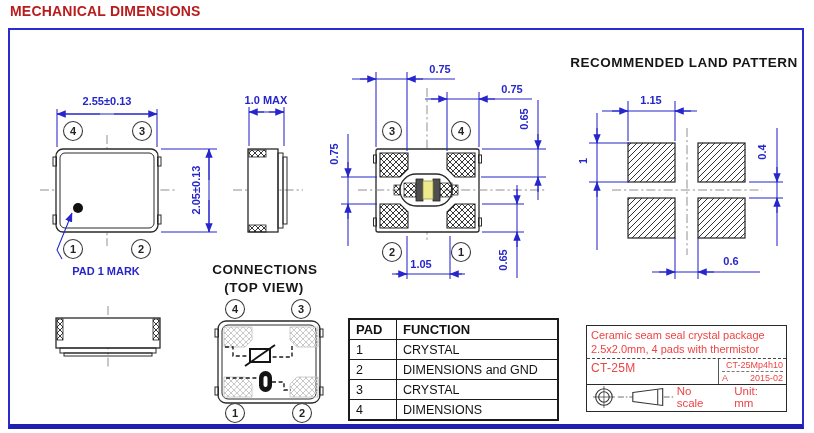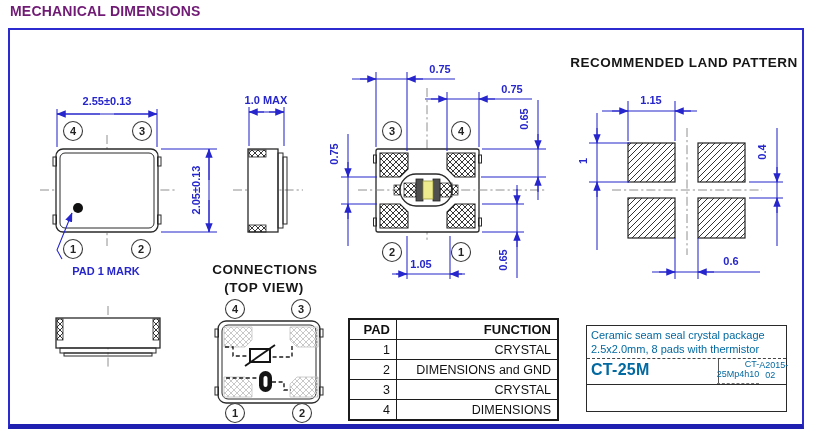--- a/index.html
+++ b/index.html
@@ -1,52 +1,52 @@
 <!DOCTYPE html>
 <html><head>
 <meta charset="utf-8">
 <style>
   html,body{margin:0;padding:0;background:#fff;}
   #canvas{position:relative;width:814px;height:433px;background:#fff;
           font-family:"Liberation Sans",sans-serif;overflow:hidden;}
   
   #main-title{position:absolute;left:10px;top:3px;font-size:14px;font-weight:bold;
-              color:#701a75;letter-spacing:.2px;}
+              color:#b91c1c;letter-spacing:.2px;}
   #frame{position:absolute;left:8px;top:28px;width:796px;height:401px;box-sizing:border-box;
          border:2px solid #2b2bcf;border-bottom:5px solid #1f1fb0;}
   
   #draw{position:absolute;left:0;top:0;}
   .kf{stroke:#2a2a2a;stroke-width:1.3;fill:#fff}
   .k1{stroke:#2a2a2a;stroke-width:1;fill:none}
   .d{stroke:#2626cc;stroke-width:1.05;fill:none}
   .cl{stroke:#858585;stroke-width:.9;fill:none;stroke-dasharray:9 3 2.2 3}
   .dt{fill:#2626cc;font:600 11px "Liberation Sans",sans-serif}
   .mid{text-anchor:middle}
   .bt{fill:#161616;font:600 13.5px "Liberation Sans",sans-serif;letter-spacing:.5px;text-anchor:middle}
   .pn{fill:#fff;stroke:#3c3c3c;stroke-width:1.1}
   .pt{fill:#222;font:600 11px "Liberation Sans",sans-serif;text-anchor:middle}
   .dash{stroke:#1c1c1c;stroke-width:1.4;fill:none;stroke-dasharray:4 2.6}
   
   #padtbl{position:absolute;left:348px;top:318px;border-collapse:collapse;
           font-size:12.5px;color:#111;}
-  #padtbl th,#padtbl td{border:1.4px solid #1c1c1c;text-align:right;padding:0 6px;height:19px;}
+  #padtbl th,#padtbl td{border:1.4px solid #1c1c1c;text-align:left;padding:0 6px;height:19px;}
   #padtbl th{font-size:13px;font-weight:bold;}
   #padtbl .cpad{width:34px;}
   #padtbl .cfun{width:148px;margin-left:13px;}
   #padtbl{border:2px solid #1c1c1c;}
   
   #tblock{position:absolute;left:586px;top:325px;width:201px;height:87px;box-sizing:border-box;
-          border:1.5px solid #2a2a2a;color:#0369a1;}
+          border:1.5px solid #2a2a2a;color:#ef4444;}
   .tb-desc{height:33px;box-sizing:border-box;padding:2px 4px 0 4px;font-size:11px;line-height:14px;
            border-bottom:1.5px dashed #444;}
   .tb-mid{height:26px;box-sizing:border-box;display:flex;align-items:stretch;
           border-bottom:1.5px solid #2a2a2a;}
-  .tb-part{flex:1;font-size:16px;font-weight:700;padding:2px 0 0 4px;letter-spacing:.3px;}
+  .tb-part{flex:1;font-size:12px;font-weight:400;padding:2px 0 0 4px;letter-spacing:.3px;}
   .tb-doc{width:68px;box-sizing:border-box;border-left:1px solid #555;display:flex;
-          flex-direction:row;justify-content:center;font-size:9px;line-height:10px;padding:0 3px;}
+          flex-direction:column;justify-content:center;font-size:9px;line-height:10px;padding:0 3px;}
   .tb-doc1{text-align:right;border-bottom:1px dashed #777;padding-bottom:1px;}
   .tb-doc2{display:flex;justify-content:space-between;padding-top:1px;}
   .tb-bot{height:24px;display:flex;align-items:center;padding:0 6px 0 4px;font-size:11.5px;}
   .tb-bot svg{margin-right:auto;}
   .tb-note{margin-left:13px;}
 </style>
 </head>
 <body>
 
 <div id="canvas">
@@ -361,27 +361,40 @@
       <tr>
         <td>4</td>
         <td>DIMENSIONS</td>
       </tr>
     </tbody>
   </table>
 
   <div id="tblock">
     <div class="tb-desc">
       <div>Ceramic seam seal crystal package</div>
-      <div>2.5x2.0mm, 8 pads with thermistor</div>
+      <div>2.5x2.0mm, 4 pads with thermistor</div>
     </div>
     <div class="tb-mid">
       <div class="tb-part">CT-25M</div>
       <div class="tb-doc">
         <div class="tb-doc1">CT-25Mp4h10</div>
         <div class="tb-doc2">
           <span>A</span>
           <span>2015-02</span>
         </div>
       </div>
     </div>
+    <div class="tb-bot">
+      <svg width="86" height="24" viewBox="0 0 86 24">
+        <circle cx="13" cy="12" r="8.3" fill="none" stroke="#333" stroke-width="1.1"></circle>
+        <circle cx="13" cy="12" r="5.3" fill="none" stroke="#333" stroke-width="1.1"></circle>
+        <line x1="2" y1="12" x2="24" y2="12" stroke="#333" stroke-width=".7"></line>
+        <line x1="13" y1="1" x2="13" y2="23" stroke="#333" stroke-width=".7"></line>
+        <line x1="27" y1="12" x2="84" y2="12" stroke="#333" stroke-width=".7" stroke-dasharray="6 2 1.5 2"></line>
+        <path d="M42,7.5 L72,3.5 L72,20.5 L42,16.5 Z" fill="#fff" stroke="#333" stroke-width="1.1"></path>
+        <line x1="67" y1="4.4" x2="67" y2="19.8" stroke="#333" stroke-width="1"></line>
+      </svg>
+      <span>No scale</span>
+      <span class="tb-note">Unit: mm</span>
+    </div>
   </div>
 
 </div>
 
 </body></html>

